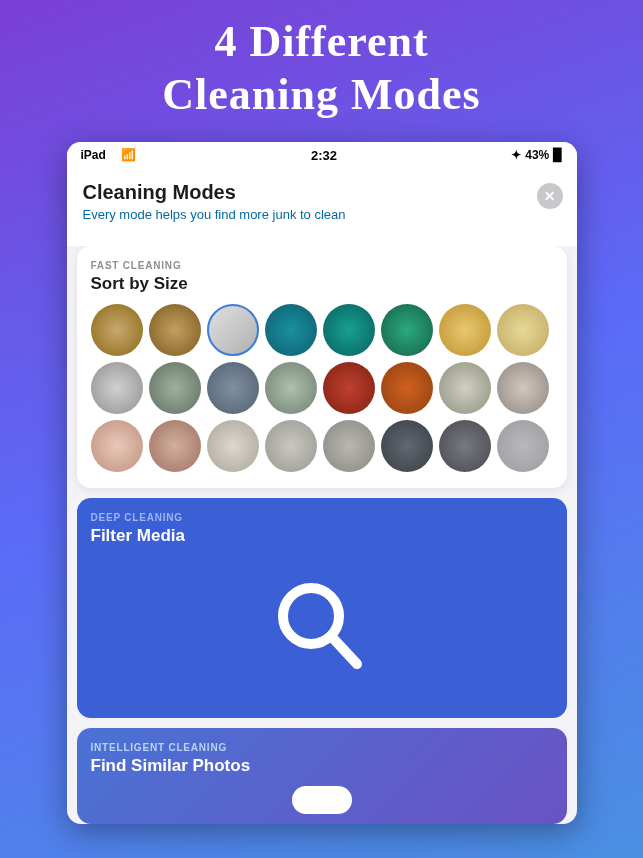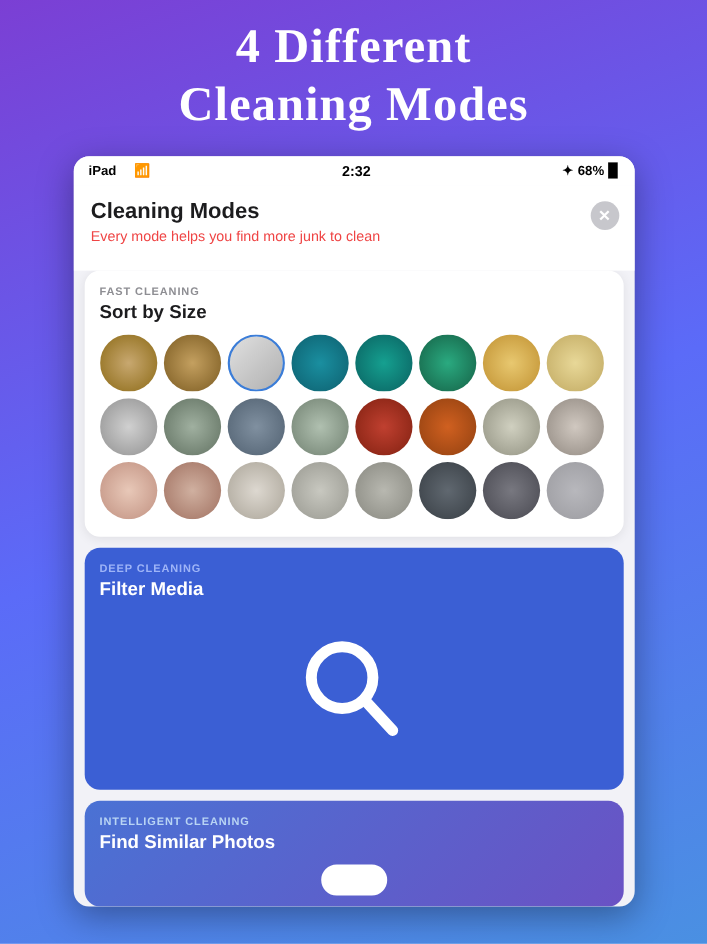--- a/index.html
+++ b/index.html
@@ -53,21 +53,21 @@
       padding: 12px 16px 10px;
     }
     .app-title {
       font-size: 20px;
       font-weight: 700;
       color: #1c1c1e;
       margin-bottom: 3px;
     }
     .app-subtitle {
       font-size: 13px;
-      color: #ef4444;
+      color: #0369a1;
       margin-bottom: 14px;
     }
 
     
     .close-btn {
       position: absolute;
       right: 14px;
       top: 14px;
       width: 26px;
       height: 26px;
@@ -221,21 +221,21 @@
     <div class="status-bar">
       <div class="status-left">
         <span>iPad</span>
         <span>📶</span>
       </div>
       <div class="status-center">
         <span>2:32</span>
       </div>
       <div class="status-right">
         <span>✦</span>
-        <span>68%</span>
+        <span>43%</span>
         <span>▉</span>
       </div>
     </div>
 
     <div class="app-content header-row">
       <div class="app-title">Cleaning Modes</div>
       <div class="app-subtitle">Every mode helps you find more junk to clean</div>
       <div class="close-btn">
         <span>✕</span>
       </div>

